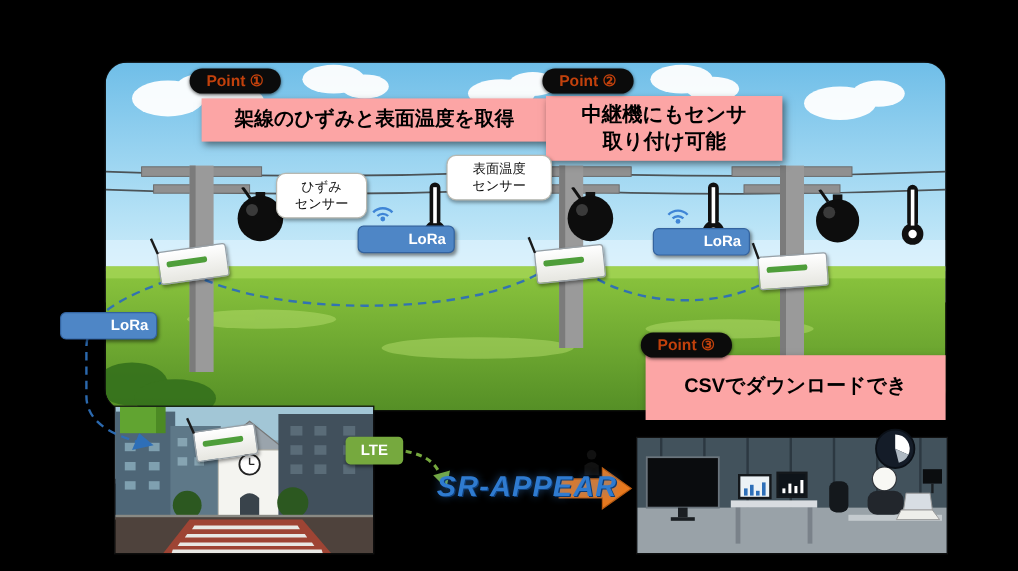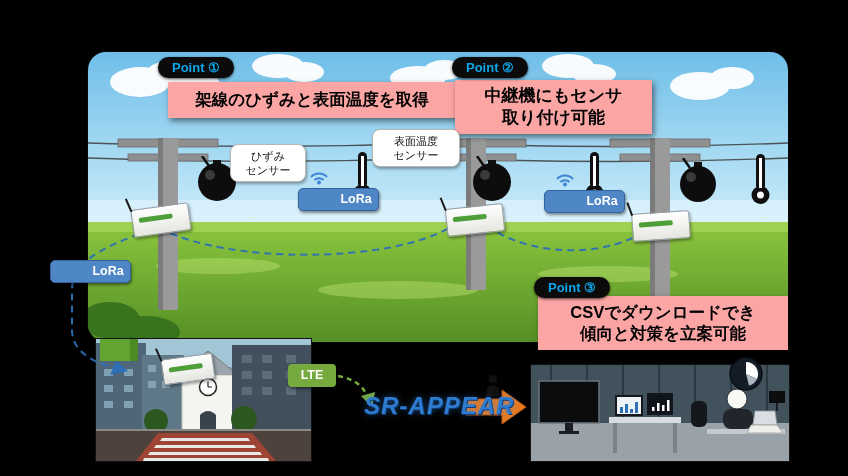--- a/index.html
+++ b/index.html
@@ -19,21 +19,21 @@
   .street-scene{
     position:absolute;left:95px;top:338px;width:215px;height:122px;
     overflow:hidden;z-index:1;border:1px solid #111;
   }
   .office-scene{
     position:absolute;left:530px;top:364px;width:258px;height:96px;
     overflow:hidden;z-index:1;border:1px solid #111;
   }
   .connectors{position:absolute;left:0;top:0;width:848px;height:476px;z-index:3;pointer-events:none;}
   .badge{
-    position:absolute;background:#0b0b0b;color:#0ea5e9;font-weight:bold;font-size:13px;
+    position:absolute;background:#0b0b0b;color:#c2410c;font-weight:bold;font-size:13px;
     padding:3px 14px;border-radius:13px;z-index:5;box-shadow:0 1px 3px rgba(0,0,0,.7);
     white-space:nowrap;
   }
   .callout{
     position:absolute;background:#fca5a5;color:#000;font-weight:bold;
     display:flex;flex-direction:column;align-items:center;justify-content:center;
     text-align:center;z-index:4;box-shadow:2px 3px 6px rgba(0,0,0,.5);line-height:1.3;
   }
   .chip{
     position:absolute;color:#fff;font-weight:bold;font-size:12.5px;text-align:center;z-index:5;
@@ -267,21 +267,20 @@
 
   <div class="badge" style="left:452px;top:57px">Point ②</div>
   <div class="callout" style="left:455px;top:80px;width:197px;height:54px;font-size:17px">
     <span>中継機にもセンサ</span>
     <span>取り付け可能</span>
   </div>
 
   <div class="badge" style="left:534px;top:277px">Point ③</div>
   <div class="callout" style="left:538px;top:296px;width:250px;height:54px;font-size:16.5px">
     <span>CSVでダウンロードでき</span>
-    <span>傾向と対策を立案可能</span>
   </div>
 
   <div class="icon" style="left:195px;top:156px">
     <svg width="44" height="46">
         <rect x="18" y="4" width="8" height="6" fill="#111"></rect>
         <line x1="14" y1="10" x2="7" y2="0" stroke="#111" stroke-width="2.5"></line>
         <circle cx="22" cy="26" r="19" fill="#0D0D0D"></circle>
         <circle cx="15" cy="19" r="5" fill="#3A3A3A"></circle>
       </svg>
   </div>

